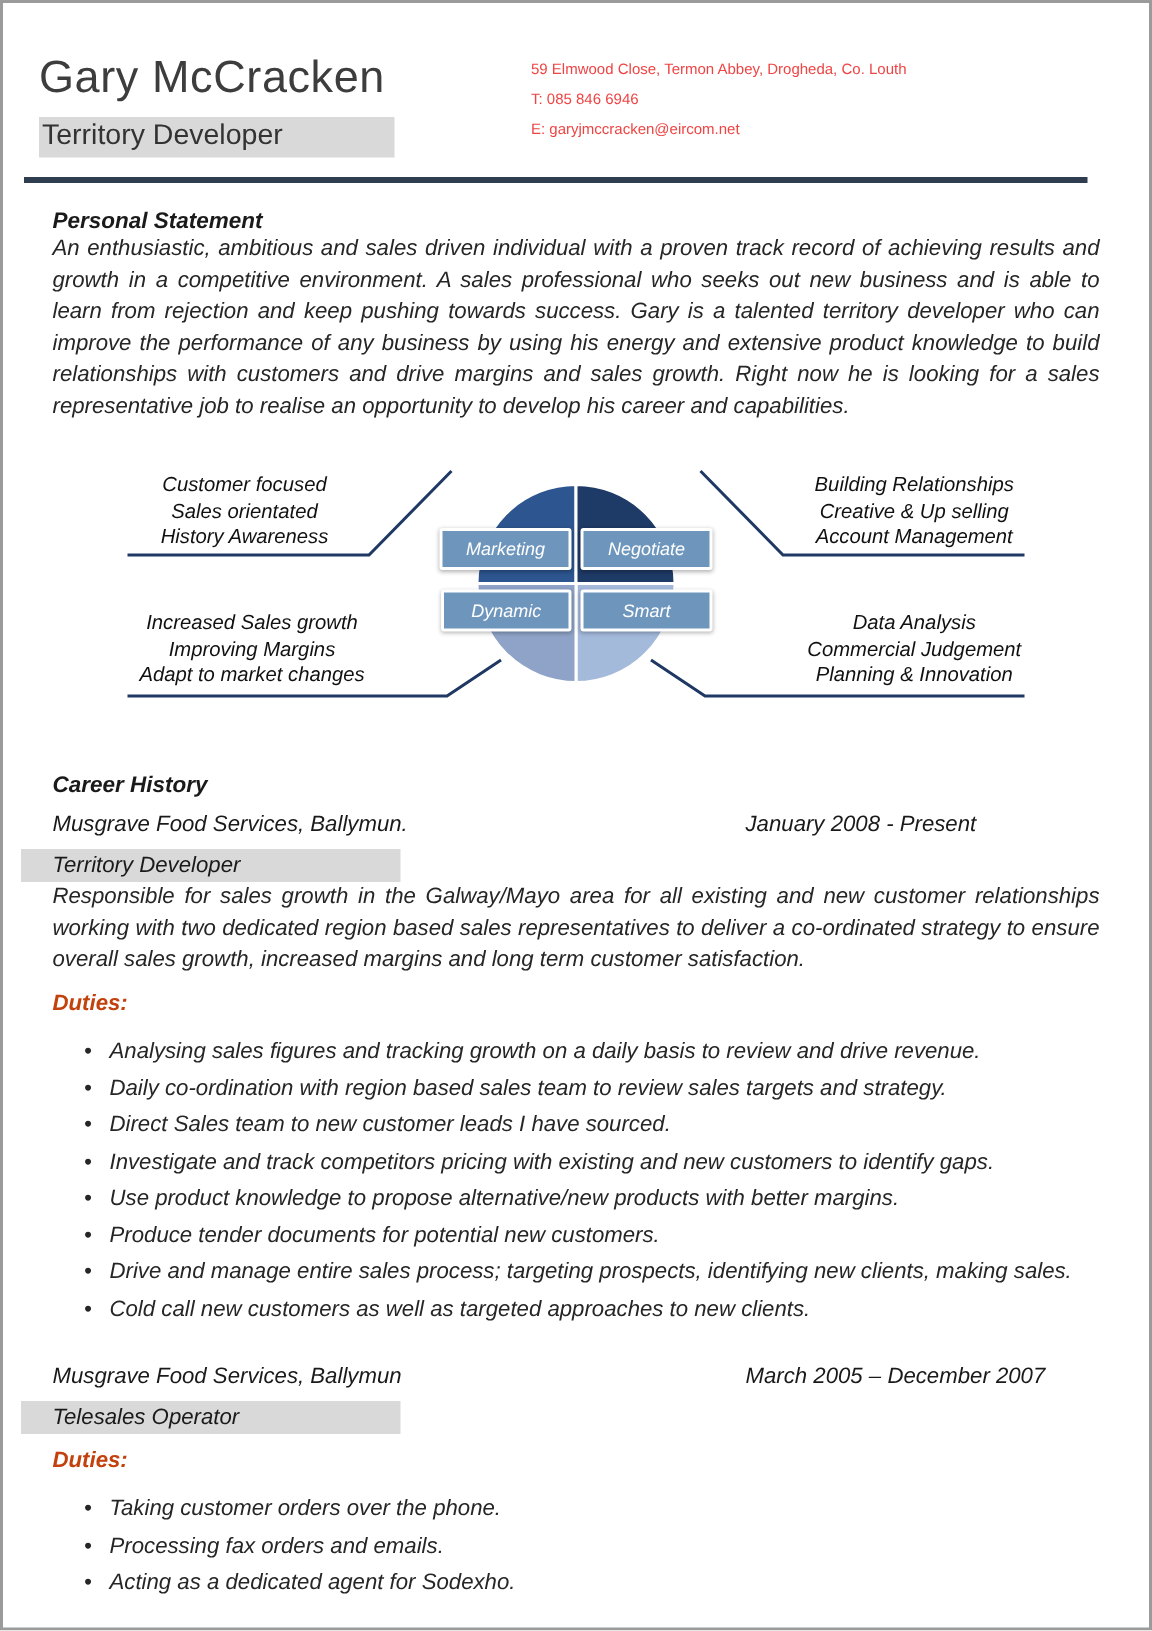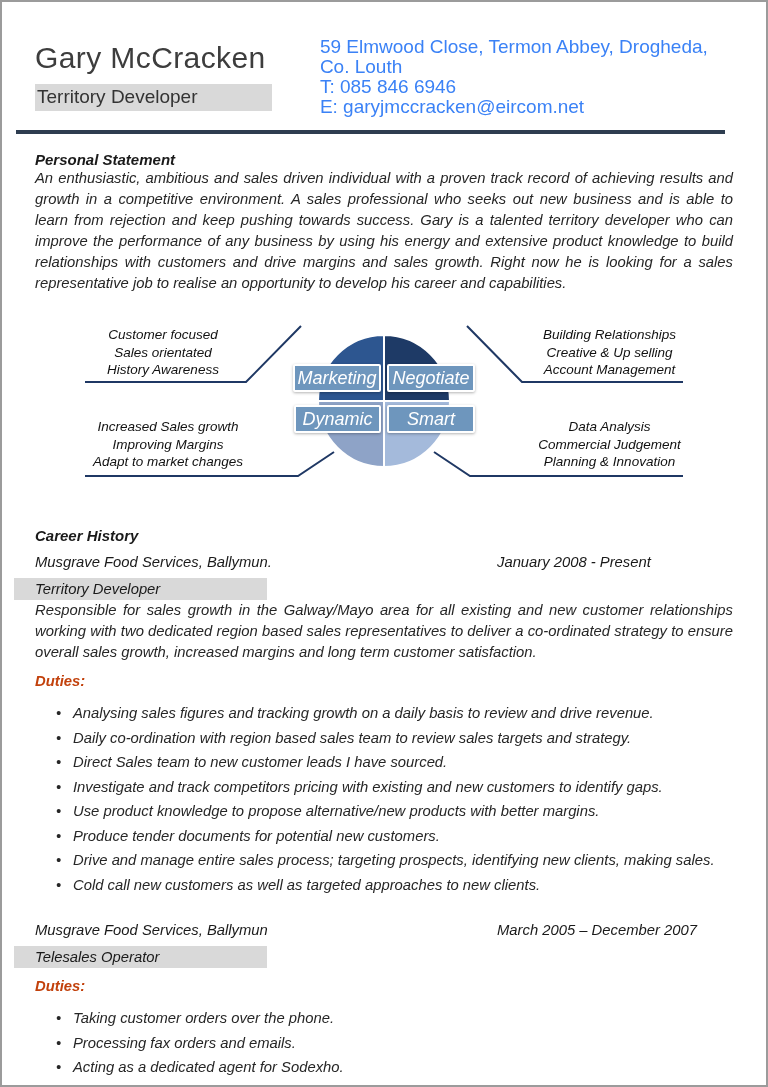--- a/index.html
+++ b/index.html
@@ -1,42 +1,42 @@
 <!DOCTYPE html>
 <html><head>
 <meta charset="utf-8">
 <style>
   * { margin:0; padding:0; box-sizing:border-box; }
   html,body { background:#ffffff; }
   body { font-family:"Liberation Sans", sans-serif; color:#262626; }
   .page { width:768px; height:1087px; background:#ffffff; border:2px solid #9b9b9b; position:relative; overflow:hidden; }
 
   
-  .header { display:flex; padding:32px 33px 0 33px;align-items:center; }
+  .header { display:flex; padding:32px 33px 0 24px; }
   .header-left { width:328px; }
   .name { font-size:30px; font-weight:400; color:#3d3d3d; letter-spacing:.4px; line-height:36px; }
   .title-highlight { margin-top:8px; background:#d9d9d9; width:237px; font-size:19px; color:#333333; padding:2px 6px 3px 2px; }
-  .header-right { padding-top:3px; font-size:19px; line-height:20px; color:#3b82f6; }
+  .header-right { padding-top:3px; font-size:10px; line-height:20px; color:#ef4444; }
   .rule { height:4px; background:#2e3d50; margin:13px 41px 0 14px; }
 
   .content { padding:0 33px;font-style:italic; }
   .section-heading { font-size:15px; font-weight:700; color:#1a1a1a; }
   .ps-heading { margin-top:17px; }
   p.justified { text-align:justify; font-size:14.8px; line-height:21px; margin-top:0; color:#262626; }
 
   
   .diagram { position:relative; height:175px; margin-top:24px; }
   .diagram svg { position:absolute; left:0; top:0; }
   .quad-label { position:absolute; text-align:center; font-size:13.5px; line-height:17.5px; color:#111111; }
   .ql-tl { left:38px;  top:8px;   width:180px; }
   .ql-tr { left:482px; top:8px;   width:185px; }
   .ql-bl { left:38px;  top:100px; width:190px; }
   .ql-br { left:482px; top:100px; width:185px; }
   .diag-btn { position:absolute; height:28px; background:#6e96bd; border:2px solid #ffffff; border-radius:2px;
-              color:#ffffff; font-size:18px; display:flex; align-items:center; justify-content:center;
+              color:#ffffff; font-size:12px; display:flex; align-items:center; justify-content:center;
               box-shadow:0 1px 3px rgba(0,0,0,.3); }
   .btn-marketing { left:258px; top:46px; width:88px; }
   .btn-negotiate { left:352px; top:46px; width:88px; }
   .btn-dynamic   { left:259px; top:87px; width:87px; }
   .btn-smart     { left:352px; top:87px; width:88px; }
 
   
   .ch-heading { margin-top:34px; }
   .job-row { position:relative; margin-top:10px; font-size:14.8px; height:21px; color:#1a1a1a; }
   .job-row .dates { position:absolute; left:462px; top:0; }

